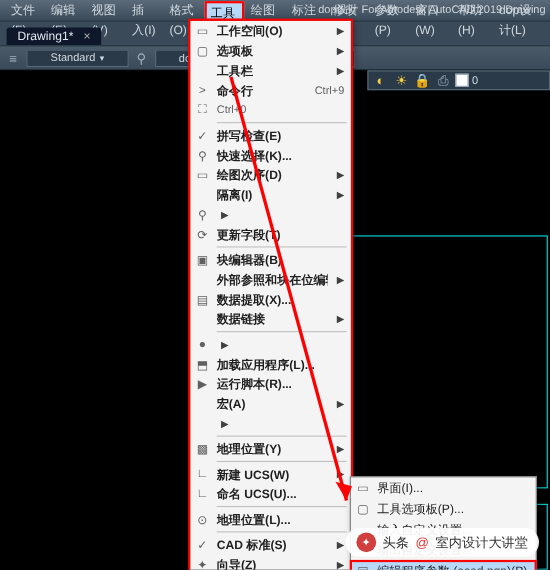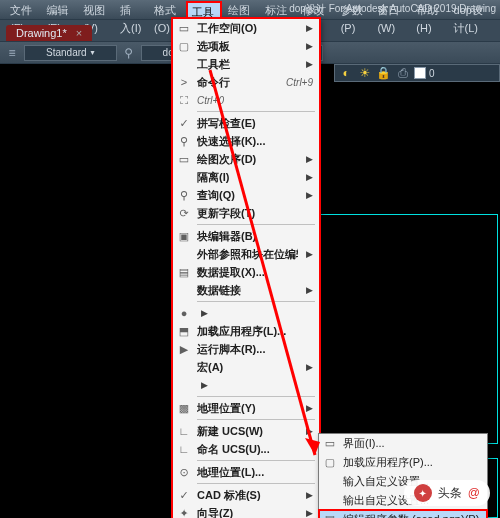--- a/index.html
+++ b/index.html
@@ -1,33 +1,33 @@
 <!DOCTYPE html>
 <html><head>
 <meta charset="utf-8">
 <style>
   * { box-sizing: border-box; margin: 0; padding: 0; }
   body { font-family: "Microsoft YaHei", "SimSun", sans-serif; font-size: 11px; background: #000; width: 500px; height: 518px; overflow: hidden; position: relative; }
   .menubar { background: linear-gradient(#5a6a78,#3a4a58); height: 20px; display: flex; align-items: center; padding: 0 4px; color: #d0d8e0; border-bottom: 1px solid #2a3a48; }
   .menubar .item { padding: 0 6px; cursor: default; height: 18px; line-height: 18px; }
   .menubar .item.hl { background: #b8d8f8; color: #000; border: 2px solid #ff0000; padding: 0 4px; }
   .tabbar { background: #3a4a58; height: 22px; display: flex; align-items: flex-end; padding: 0 6px; border-bottom: 1px solid #2a3a48; }
-  .tab { background: #7f1d1d; color: #e0e8f0; padding: 2px 10px; border-radius: 3px 3px 0 0; margin-right: 0; font-size: 11px; }
+  .tab { background: #0f172a; color: #e0e8f0; padding: 2px 10px; border-radius: 3px 3px 0 0; margin-right: 0; font-size: 11px; }
   .tab .close { margin-left: 6px; color: #aaa; }
   .toolbar { background: linear-gradient(#4a5a68,#3a4a58); height: 22px; display: flex; align-items: center; padding: 0 4px; gap: 4px; color: #d0d8e0; border-bottom: 1px solid #2a3a48; }
   .dd { background: #2a3a48; color: #d0d8e0; border: 1px solid #5a6a78; padding: 1px 21px; font-size: 10px; height: 16px; display: inline-flex; align-items: center; gap: 4px; }
   .dd .arrow { font-size: 8px; }
   .tbicon { width: 16px; height: 16px; display: inline-flex; align-items: center; justify-content: center; color: #a0b0c0; font-size: 12px; }
   .canvas { position: absolute; left: 0; top: 64px; right: 0; bottom: 30px; background: #000; }
   .cyan-box { position: absolute; border: 1px solid #00e0e0; }
   .dropdown { position: absolute; left: 172px; top: 18px; width: 148px; background: #f4f4f4; border: 1px solid #7a7a7a; box-shadow: 2px 2px 6px rgba(0,0,0,.4); font-size: 11px; outline: 2px solid #ff0000; outline-offset: -1px; }
   .dropdown .row { display: flex; align-items: center; height: 18px; padding: 0 6px 0 2px; gap: 4px; cursor: default; color: #202020; position: relative; }
   .dropdown .row .icon { width: 18px; height: 16px; display: inline-flex; align-items: center; justify-content: center; color: #606060; }
   .dropdown .row .lbl { flex: 1; white-space: nowrap; overflow: hidden; font-weight: bold; }
-  .dropdown .row .shortcut { color: #606060; font-size: 10px; font-style: italic; }
+  .dropdown .row .shortcut { color: #606060; font-size: 10px; }
   .dropdown .row .arrow { font-size: 9px; color: #404040; margin-left: 4px; }
   .dropdown .sep { height: 1px; background: #c0c0c0; margin: 2px 4px 2px 24px; }
   .submenu { position: absolute; left: 318px; top: 433px; width: 170px; background: #f4f4f4; border: 1px solid #7a7a7a; box-shadow: 2px 2px 6px rgba(0,0,0,.4); font-size: 11px; }
   .submenu .row { display: flex; align-items: center; height: 19px; padding: 0 6px 0 2px; gap: 4px; color: #202020; }
   .submenu .row.hl { background: #b8d8f8; outline: 2px solid #ff0000; outline-offset: -1px; }
   .submenu .row .icon { width: 18px; height: 16px; display: inline-flex; align-items: center; justify-content: center; color: #606060; }
   .submenu .row .lbl { flex: 1; white-space: nowrap; }
   .titlebar-right { position: absolute; right: 4px; top: 2px; color: #d0d8e0; font-size: 10px; margin-left: 28px; }
   .prop-panel { position: absolute; right: 0; top: 64px; width: 166px; height: 18px; background: #2a3a48; border: 1px solid #5a6a78; display: flex; align-items: center; gap: 3px; padding: 0 3px; }
   .prop-panel .sw { width: 12px; height: 12px; border: 1px solid #8a9aaa; }
@@ -132,21 +132,20 @@
       <span class="lbl">绘图次序(D)</span>
       <span class="arrow">▶</span>
     </div>
     <div class="row">
       <span class="icon"></span>
       <span class="lbl">隔离(I)</span>
       <span class="arrow">▶</span>
     </div>
     <div class="row">
       <span class="icon">⚲</span>
-      <span class="lbl">查询(Q)</span>
       <span class="arrow">▶</span>
     </div>
     <div class="row">
       <span class="icon">⟳</span>
       <span class="lbl">更新字段(T)</span>
     </div>
     <div class="sep"></div>
     <div class="row">
       <span class="icon">▣</span>
       <span class="lbl">块编辑器(B)</span>
@@ -221,21 +220,21 @@
     </div>
   </div>
 
 <div class="submenu" id="customize-submenu">
     <div class="row">
       <span class="icon">▭</span>
       <span class="lbl">界面(I)...</span>
     </div>
     <div class="row">
       <span class="icon">▢</span>
-      <span class="lbl">加载应用程序(P)...</span>
+      <span class="lbl">工具选项板(P)...</span>
     </div>
     <div class="row">
       <span class="icon"></span>
       <span class="lbl">输入自定义设置...</span>
     </div>
     <div class="row">
       <span class="icon"></span>
       <span class="lbl">输出自定义设置...</span>
     </div>
     <div class="row hl">
@@ -246,13 +245,14 @@
 
 <svg class="red-arrow" style="left:200px;top:60px" width="150" height="420">
   <line x1="10" y1="10" x2="115" y2="395" stroke="#ff0000" stroke-width="3"></line>
   <polygon points="115,395 105,378 120,382" fill="#ff0000"></polygon>
 </svg>
 
 <div class="watermark">
   <span class="avatar">✦</span>
   <span>头条</span>
   <span style="color:#e03030">@</span>
+  <span>室内设计大讲堂</span>
 </div>
 
 </body></html>

